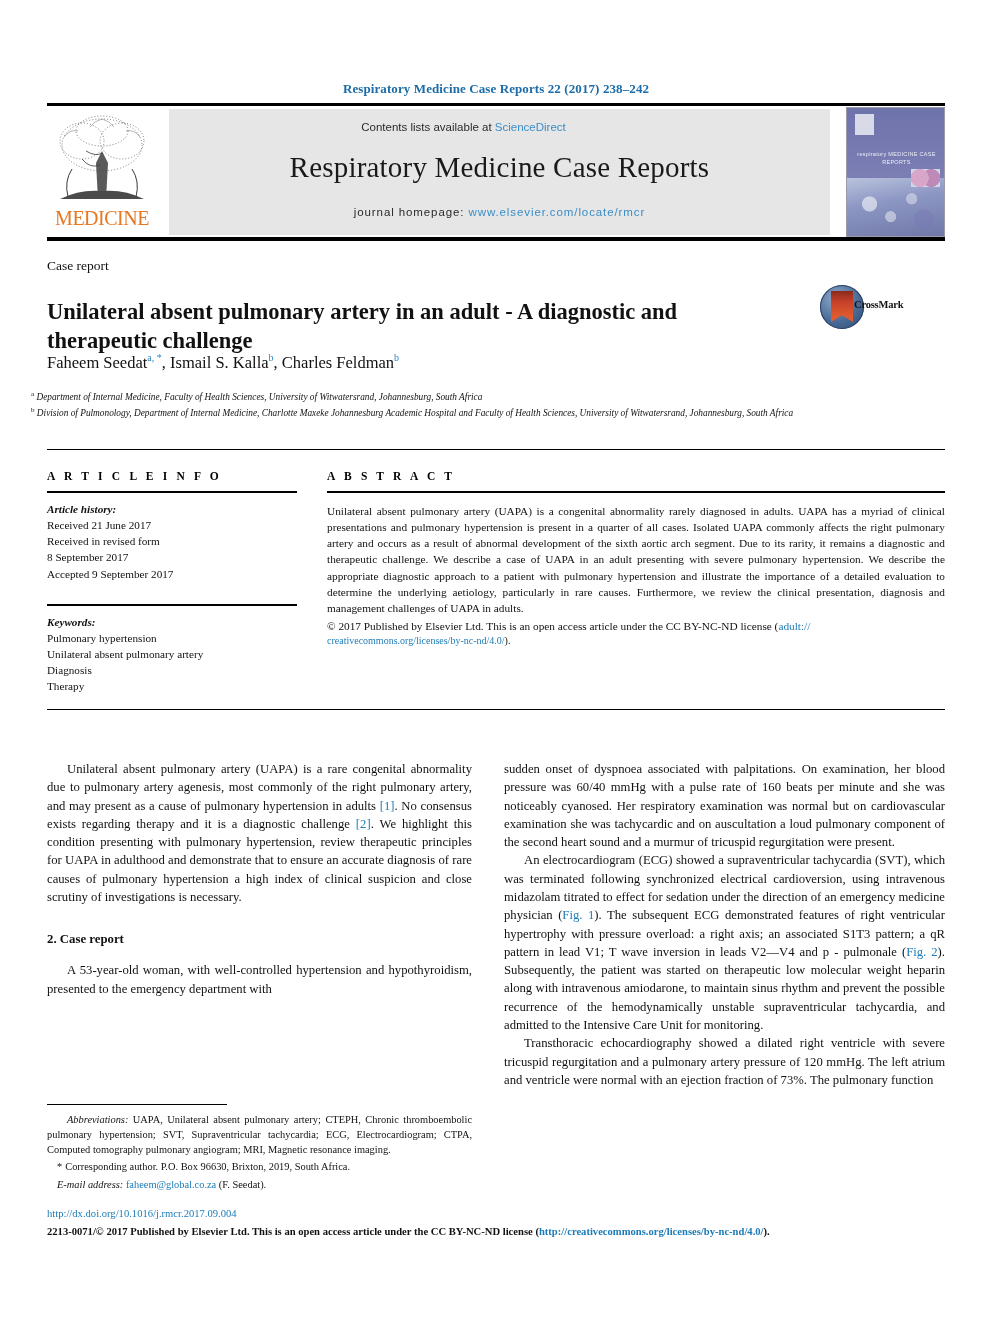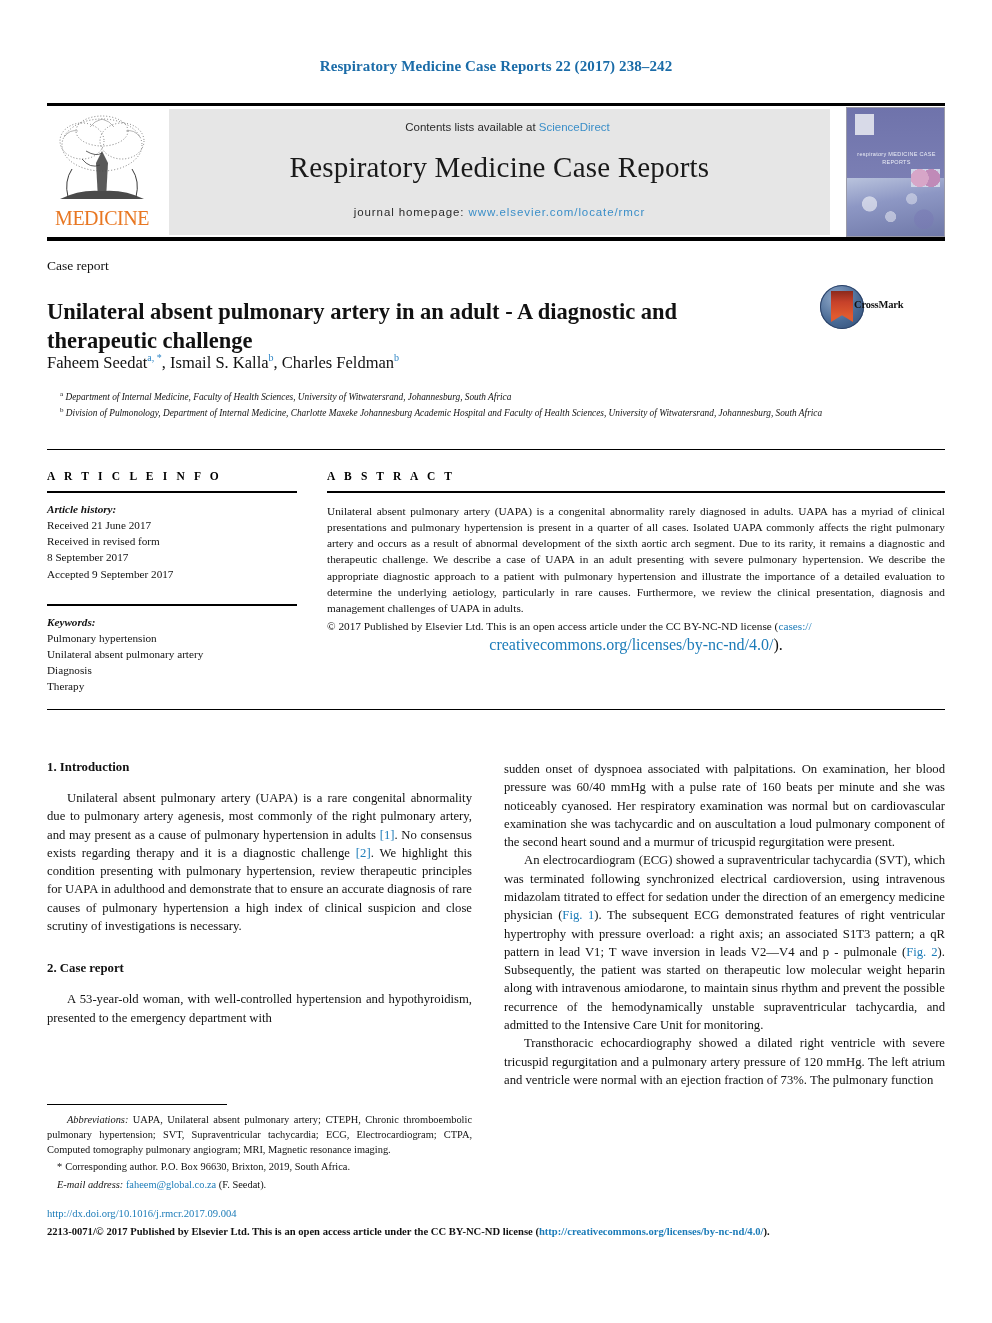--- a/index.html
+++ b/index.html
@@ -18,25 +18,25 @@
   .page {
     position: absolute;
     left: 0; top: 0;
     width: 992px;
     height: 1323px;
   }
 
   
   .running-head {
     position: absolute;
-    left: 0; top: 58px;
+    left: 0; top: 81px;
     width: 992px;
     text-align: center;
     font-family: "Liberation Serif", serif;
-    font-size: 15px;
+    font-size: 13px;
     font-weight: bold;
     color: #1b6ca8;
     letter-spacing: 0.1px;
   }
 
   
   .rule-thick-top {
     position: absolute;
     left: 47px; top: 103px;
     width: 898px;
@@ -87,21 +87,20 @@
     background: #e6e6e6;
   }
   .contents-line {
     position: absolute;
     left: 0; top: 12px;
     width: 589px;
     text-align: center;
     font-family: "Liberation Sans", sans-serif;
     font-size: 11.5px;
     color: #2b2b2b;
-    padding-left: 44px;
   }
   .contents-line .sd {
     color: #3a8ec8;
   }
   .journal-title {
     position: absolute;
     left: 0; top: 42px;
     width: 661px;
     text-align: center;
     font-family: "Liberation Serif", serif;
@@ -207,21 +206,21 @@
     font-size: 16.5px;
     color: #111;
   }
   .authors sup {
     font-size: 10px;
     color: #2f86c5;
     vertical-align: super;
   }
   .affiliations {
     position: absolute;
-    left: 60px; top: 389px;
+    left: 31px; top: 389px;
     width: 880px;
     font-family: "Liberation Serif", serif;
     font-style: italic;
     font-size: 9.3px;
     line-height: 1.45;
     color: #111;
   }
   .affiliations sup {
     font-size: 7px;
     font-style: normal;
@@ -323,23 +322,23 @@
   .copy-line {
     margin-top: 2px;
     font-family: "Liberation Serif", serif;
     font-size: 11.3px;
     line-height: 1.43;
     text-align: justify;
     color: #111;
   }
   .lic-line {
     font-family: "Liberation Serif", serif;
-    font-size: 16px;
+    font-size: 10px;
     line-height: 1.43;
-    text-align: center;
+    text-align: left;
     color: #111;
   }
   a.link, .link {
     color: #1b7bb8;
     text-decoration: none;
   }
 
   
   .col-left {
     position: absolute;
@@ -512,31 +511,30 @@
       <div>Diagnosis</div>
       <div>Therapy</div>
     </div>
   </div>
 
   <div class="abstract-col">
     <div class="sec-head">A B S T R A C T</div>
     <div class="thinrule"></div>
     <div class="abstract-body">Unilateral absent pulmonary artery (UAPA) is a congenital abnormality rarely diagnosed in adults. UAPA has a myriad of clinical presentations and pulmonary hypertension is present in a quarter of all cases. Isolated UAPA commonly affects the right pulmonary artery and occurs as a result of abnormal development of the sixth aortic arch segment. Due to its rarity, it remains a diagnostic and therapeutic challenge. We describe a case of UAPA in an adult presenting with severe pulmonary hypertension. We describe the appropriate diagnostic approach to a patient with pulmonary hypertension and illustrate the importance of a detailed evaluation to determine the underlying aetiology, particularly in rare causes. Furthermore, we review the clinical presentation, diagnosis and management challenges of UAPA in adults.</div>
     <div class="copy-line">
-      <span>© 2017 Published by Elsevier Ltd. This is an open access article under the CC BY-NC-ND license (</span><span class="link">cases://</span>
+      <span>© 2017 Published by Elsevier Ltd. This is an open access article under the CC BY-NC-ND license (</span><span class="link">adult://</span>
     </div>
     <div class="lic-line">
       <span class="link">creativecommons.org/licenses/by-nc-nd/4.0/</span><span>).</span>
     </div>
   </div>
 
   <div class="rule-hair-b"></div>
 
   <div class="col-left">
-    <div class="h2">1. Introduction</div>
     <p class="body"><span>Unilateral absent pulmonary artery (UAPA) is a rare congenital abnormality due to pulmonary artery agenesis, most commonly of the right pulmonary artery, and may present as a cause of pulmonary hypertension in adults </span><span class="ref">[1]</span><span>. No consensus exists regarding therapy and it is a diagnostic challenge </span><span class="ref">[2]</span><span>. We highlight this condition presenting with pulmonary hypertension, review therapeutic principles for UAPA in adulthood and demonstrate that to ensure an accurate diagnosis of rare causes of pulmonary hypertension a high index of clinical suspicion and close scrutiny of investigations is necessary.</span></p>
 
     <div class="h2 spaced">2. Case report</div>
     <p class="body"><span>A 53-year-old woman, with well-controlled hypertension and hypothyroidism, presented to the emergency department with</span></p>
   </div>
 
   <div class="col-right">
     <p class="body" style="text-indent:0">sudden onset of dyspnoea associated with palpitations. On examination, her blood pressure was 60/40 mmHg with a pulse rate of 160 beats per minute and she was noticeably cyanosed. Her respiratory examination was normal but on cardiovascular examination she was tachycardic and on auscultation a loud pulmonary component of the second heart sound and a murmur of tricuspid regurgitation were present.</p>
     <p class="body"><span>An electrocardiogram (ECG) showed a supraventricular tachycardia (SVT), which was terminated following synchronized electrical cardioversion, using intravenous midazolam titrated to effect for sedation under the direction of an emergency medicine physician (</span><span class="ref">Fig. 1</span><span>). The subsequent ECG demonstrated features of right ventricular hypertrophy with pressure overload: a right axis; an associated S1T3 pattern; a qR pattern in lead V1; T wave inversion in leads V2—V4 and p - pulmonale (</span><span class="ref">Fig. 2</span><span>). Subsequently, the patient was started on therapeutic low molecular weight heparin along with intravenous amiodarone, to maintain sinus rhythm and prevent the possible recurrence of the hemodynamically unstable supraventricular tachycardia, and admitted to the Intensive Care Unit for monitoring.</span></p>
     <p class="body">Transthoracic echocardiography showed a dilated right ventricle with severe tricuspid regurgitation and a pulmonary artery pressure of 120 mmHg. The left atrium and ventricle were normal with an ejection fraction of 73%. The pulmonary function</p>

